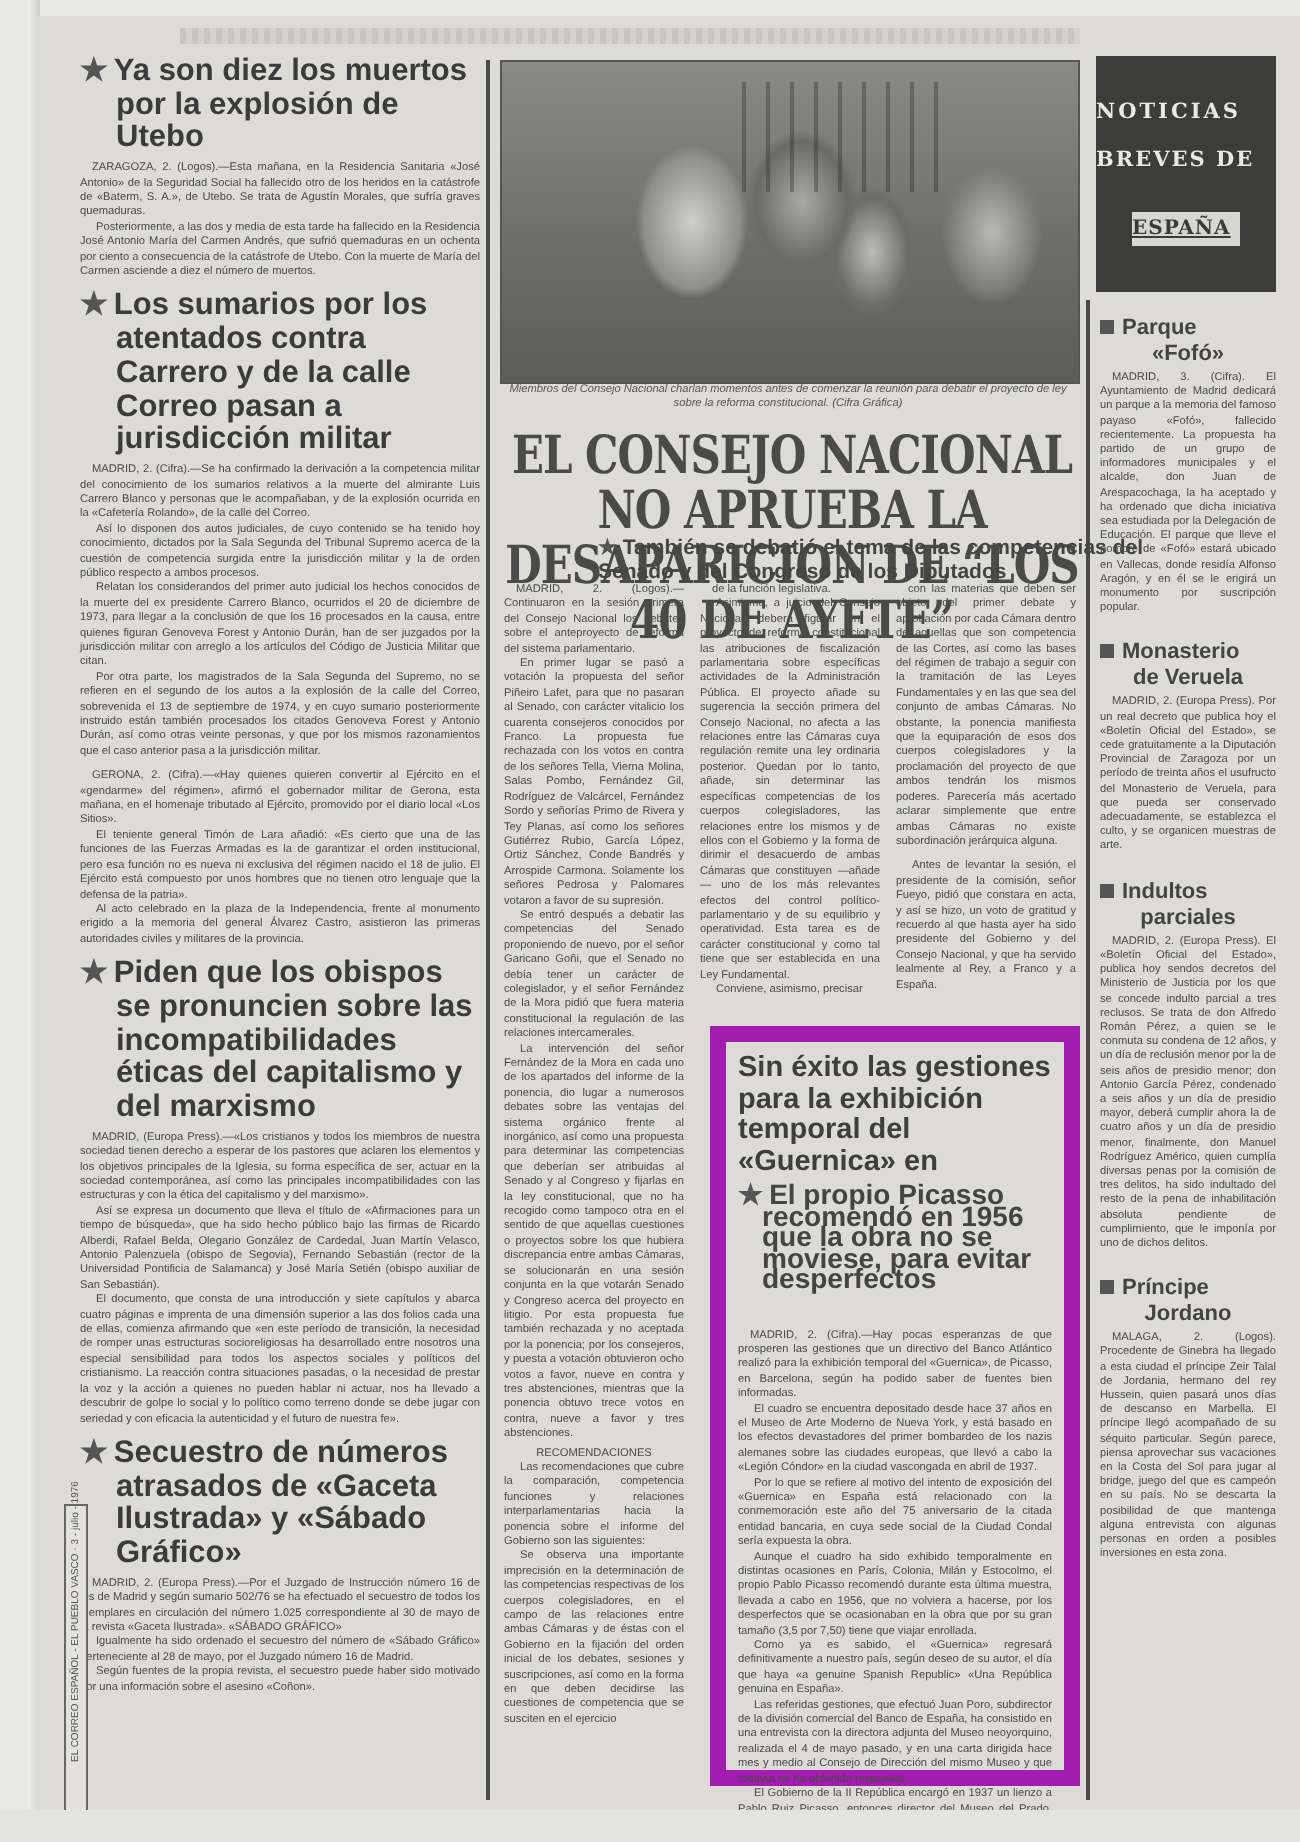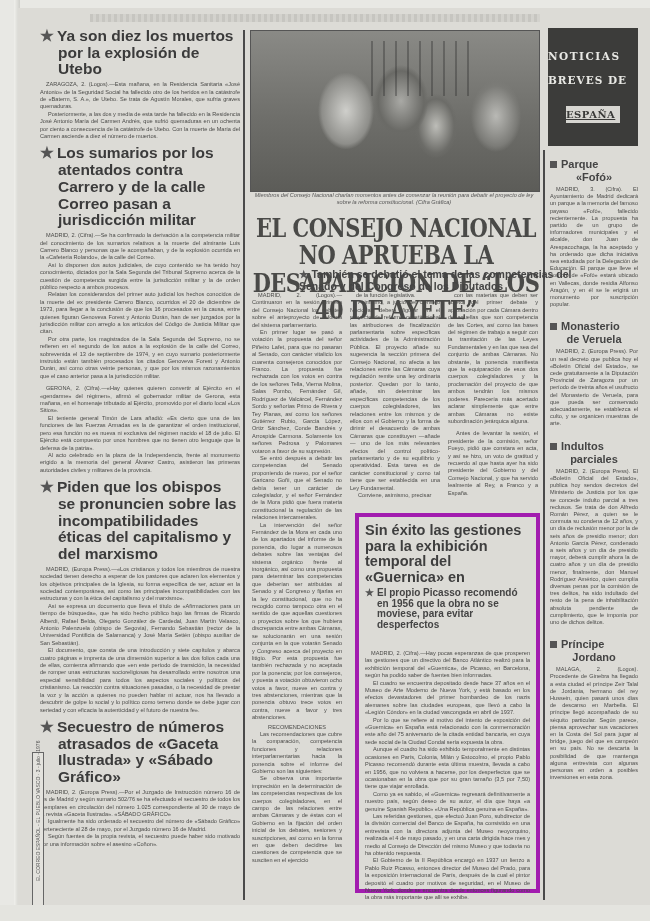--- a/index.html
+++ b/index.html
@@ -59,28 +59,28 @@
     transform: scaleY(1.25); transform-origin: top center;
   }
   .main-sub {
     position: absolute; left: 256px; top: 268px; width: 284px;
     font-size: 10.5px; font-weight: bold; color: #444; line-height: 12px; padding-left: 43px;
   }
   .main-cols { position: absolute; left: 252px; top: 292px; width: 288px; }
   .mcol { position: absolute; width: 90px; }
   .box {
     position: absolute; left: 355px; top: 513px; width: 185px; height: 380px;
-    border: 4px solid #a21caf; box-sizing: border-box; padding: 4px 6px;
+    border: 8px solid #a21caf; box-sizing: border-box; padding: 4px 6px;
   }
   .box-title {
     font-size: 14.5px; font-weight: bold; color: #3e3e3e; line-height: 15.5px; margin: 2px 0 3px 0;
   }
   .box-title .center { display: block; text-align: center; }
   .box-sub {
-    font-size: 10px; font-weight: bold; color: #444; line-height: 10.5px;
+    font-size: 14px; font-weight: bold; color: #444; line-height: 10.5px;
     padding-left: 12px; text-indent: -12px; margin-bottom: 20px;
   }
   .brand {
     position: absolute; left: 548px; top: 28px; width: 90px; height: 118px;
     background: #3c3c3a; text-align: left; color: #e8e8e4;
   }
   .brand .l1 { font-family: "DejaVu Serif", serif; font-size: 10.5px; font-weight: bold; letter-spacing: 1.5px; margin-top: 22px; }
   .brand .l2 { font-family: "DejaVu Serif", serif; font-size: 10.5px; font-weight: bold; letter-spacing: 1px; margin-top: 12px; }
   .brand .l3 {
     margin: 20px auto 0 auto; width: 54px; background: #d7d6d1; color: #3a3a38;

